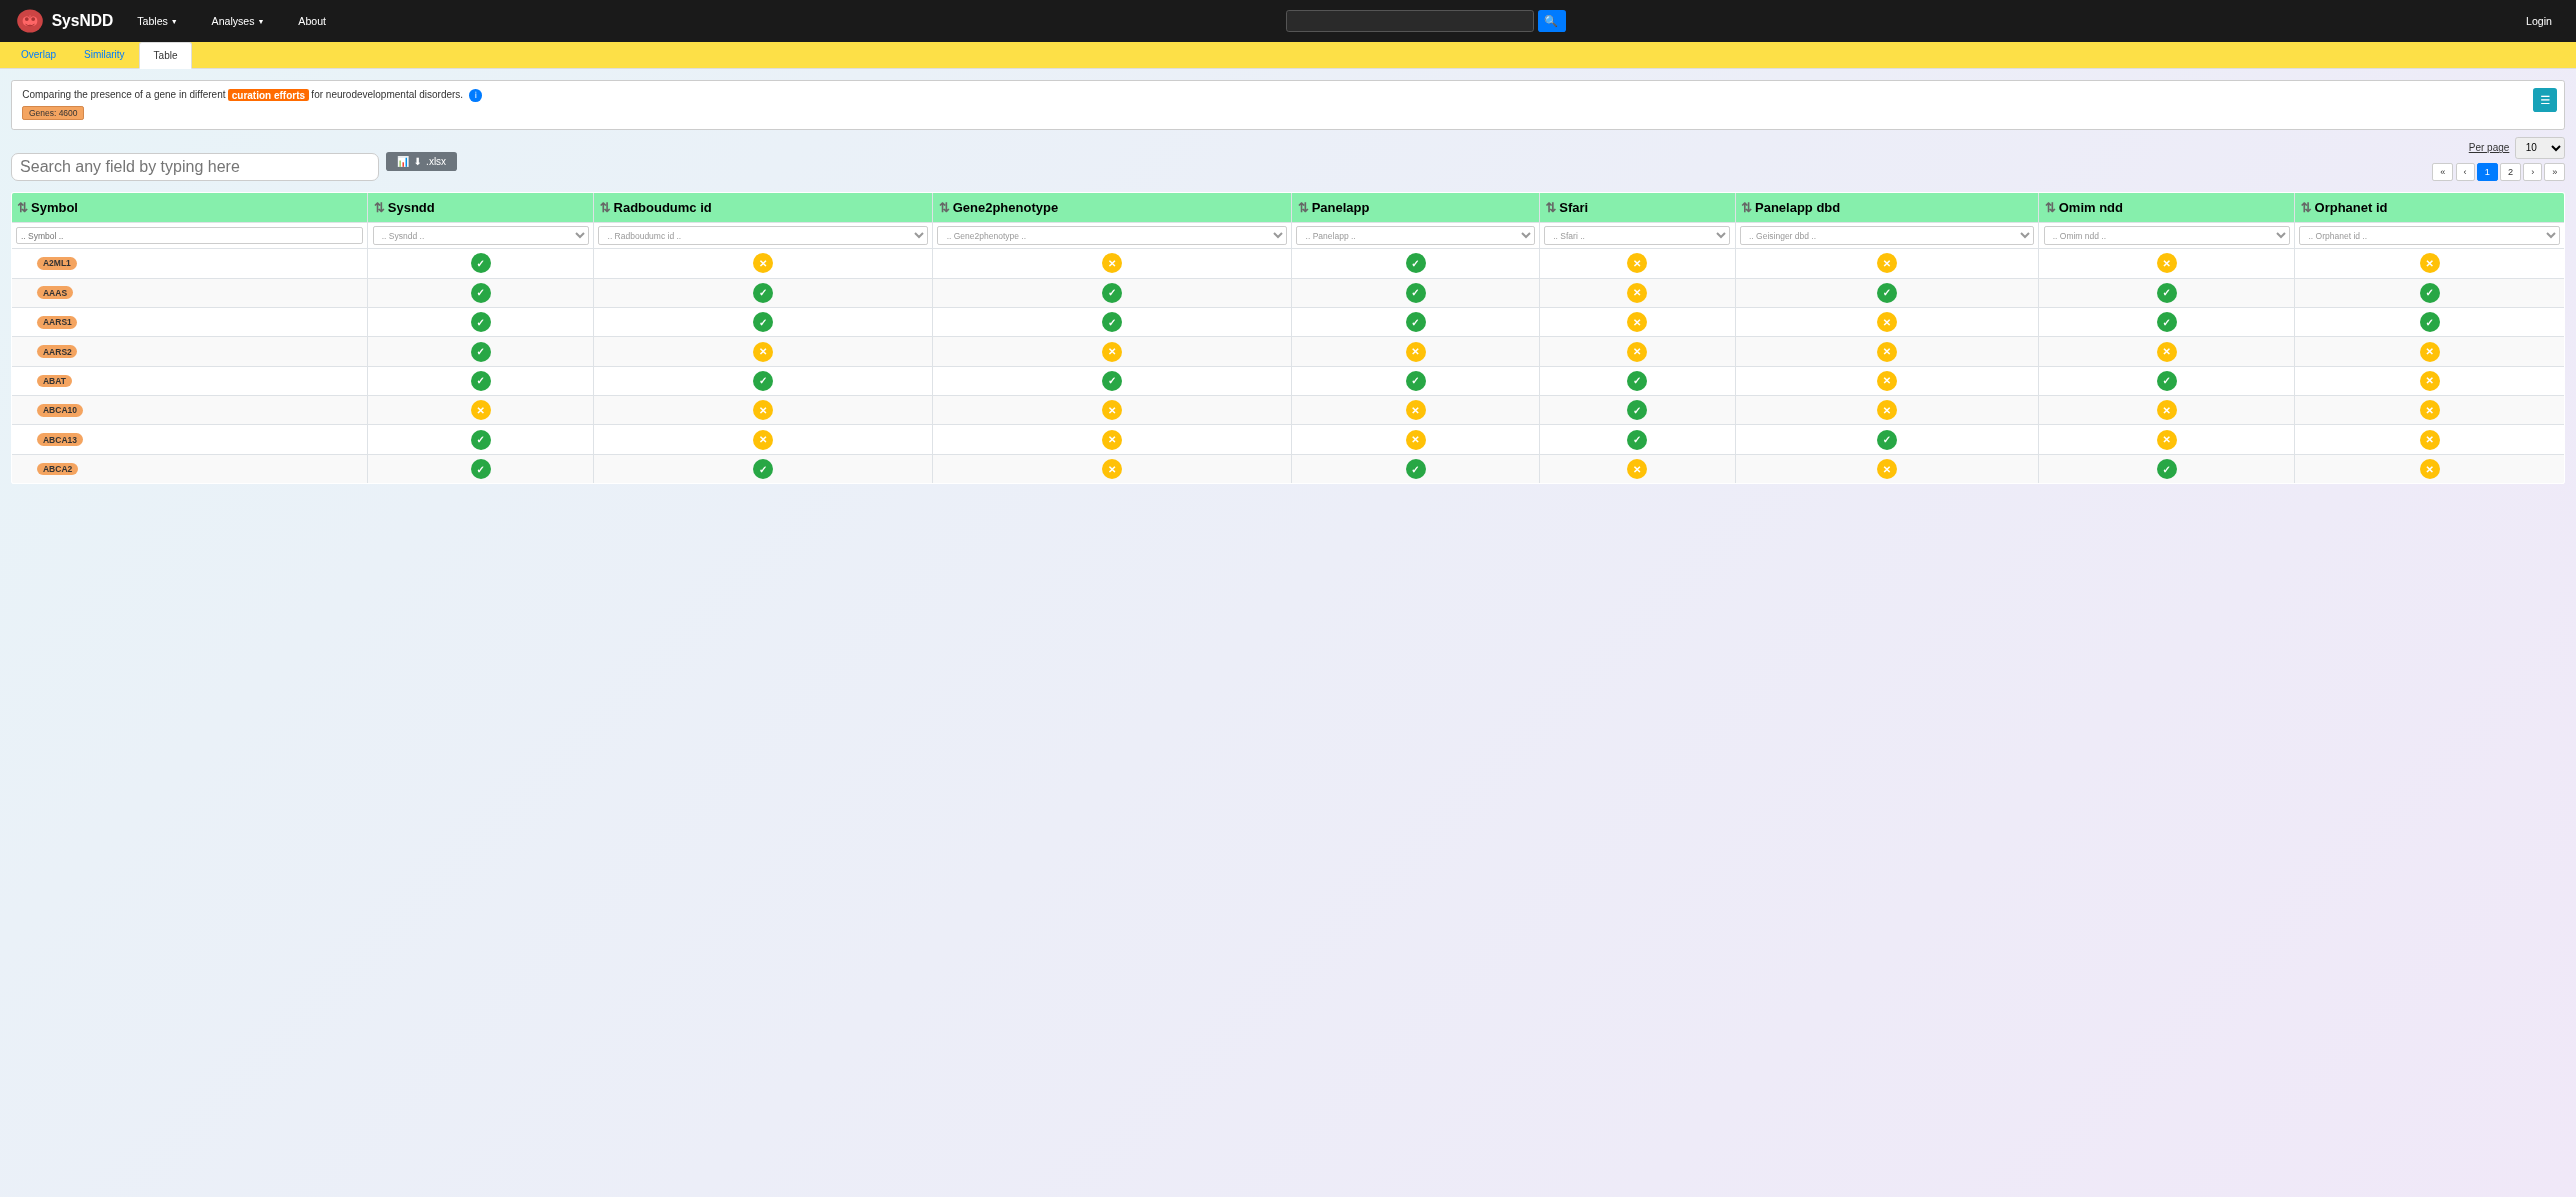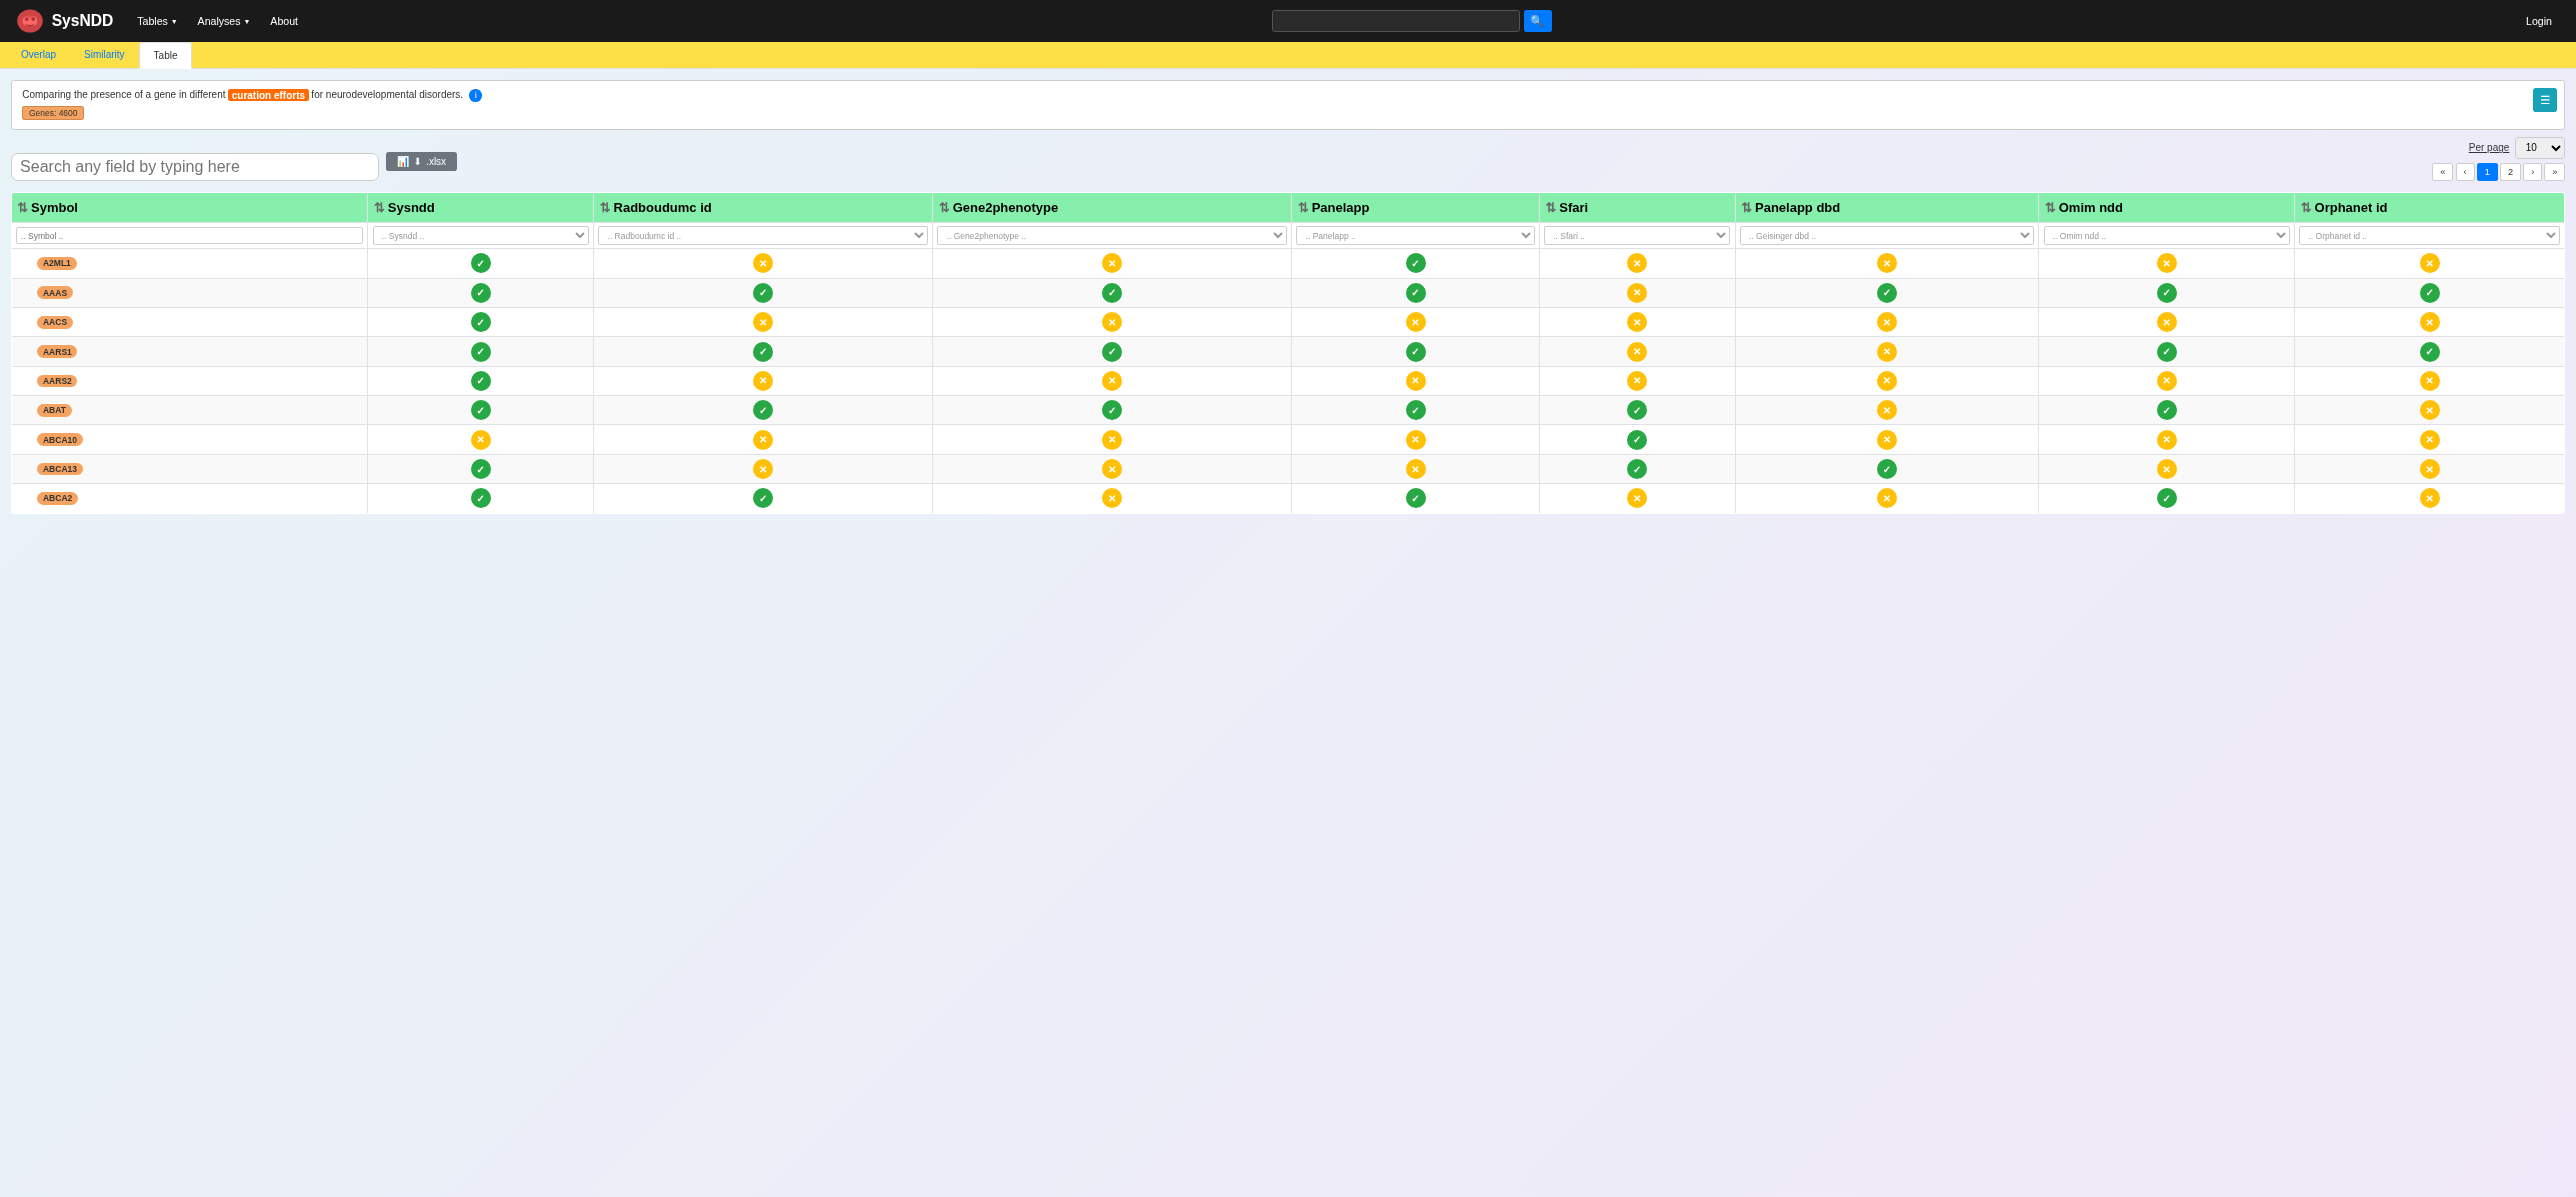--- a/index.html
+++ b/index.html
@@ -25,21 +25,21 @@
       text-decoration: none;
     }
     .brain-icon {
       width: 32px;
       height: 32px;
       margin-right: 5.7px;
     }
     .nav-links {
       display: flex;
       align-items: flex-end;
-      gap: 0;
+      gap: 14px;
     }
     .nav-item {
       color: white;
       padding: 5.7px 10px;
       cursor: pointer;
       border-radius: 2.8px;
       font-size: 10.6px;
       position: relative;
       display: flex;
       align-items: center;
@@ -441,31 +441,20 @@
           <td><span class="status-circle status-yes">✓</span></td>
           <td><span class="status-circle status-yes">✓</span></td>
           <td><span class="status-circle status-yes">✓</span></td>
           <td><span class="status-circle status-yes">✓</span></td>
           <td><span class="status-circle status-no">✕</span></td>
           <td><span class="status-circle status-yes">✓</span></td>
           <td><span class="status-circle status-yes">✓</span></td>
           <td><span class="status-circle status-yes">✓</span></td>
         </tr>
         <tr>
-          <td><span class="gene-badge">AACS</span></td>
-          <td><span class="status-circle status-yes">✓</span></td>
-          <td><span class="status-circle status-no">✕</span></td>
-          <td><span class="status-circle status-no">✕</span></td>
-          <td><span class="status-circle status-no">✕</span></td>
-          <td><span class="status-circle status-no">✕</span></td>
-          <td><span class="status-circle status-no">✕</span></td>
-          <td><span class="status-circle status-no">✕</span></td>
-          <td><span class="status-circle status-no">✕</span></td>
-        </tr>
-        <tr>
           <td><span class="gene-badge">AARS1</span></td>
           <td><span class="status-circle status-yes">✓</span></td>
           <td><span class="status-circle status-yes">✓</span></td>
           <td><span class="status-circle status-yes">✓</span></td>
           <td><span class="status-circle status-yes">✓</span></td>
           <td><span class="status-circle status-no">✕</span></td>
           <td><span class="status-circle status-no">✕</span></td>
           <td><span class="status-circle status-yes">✓</span></td>
           <td><span class="status-circle status-yes">✓</span></td>
         </tr>

